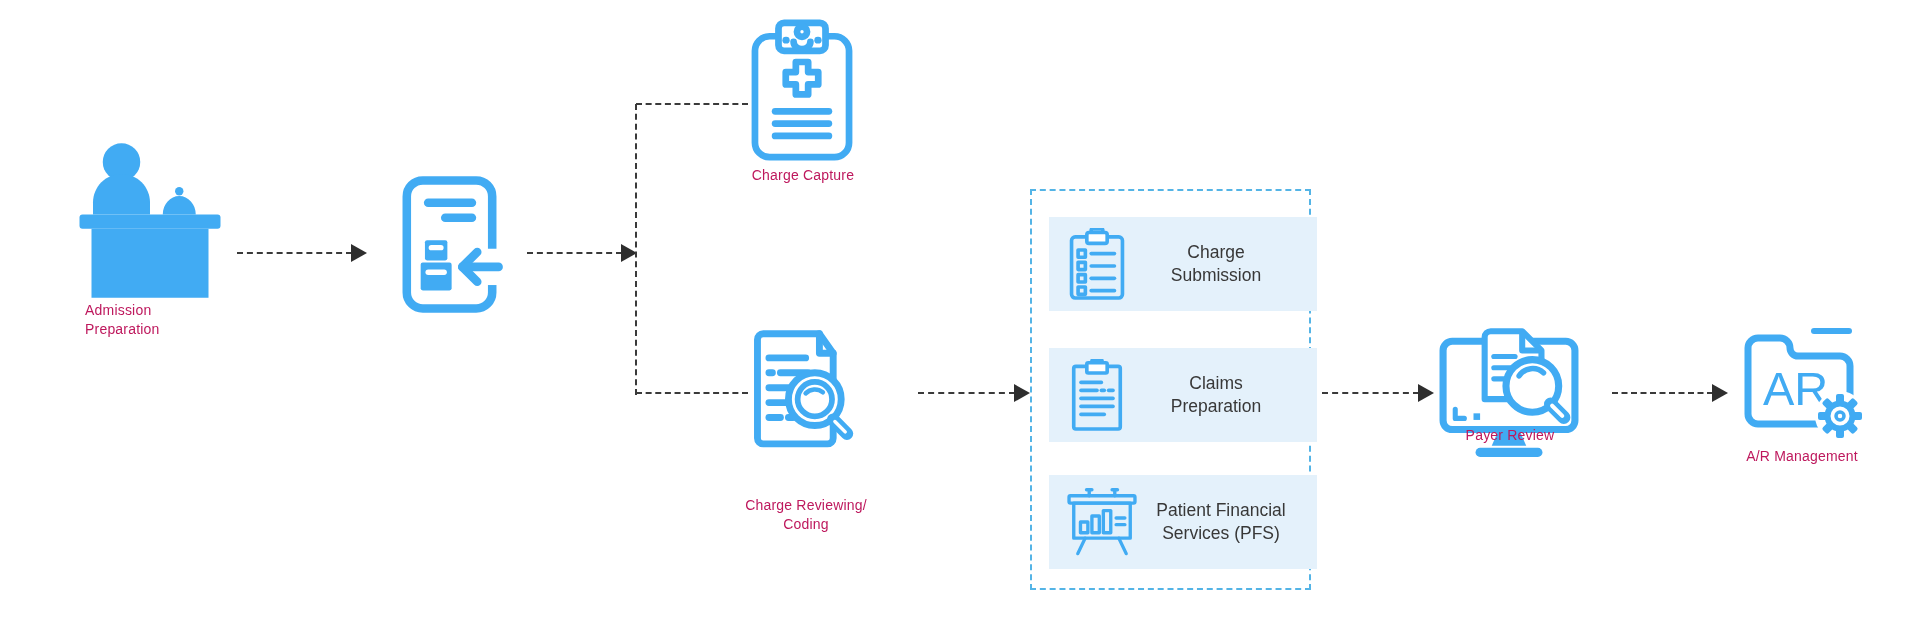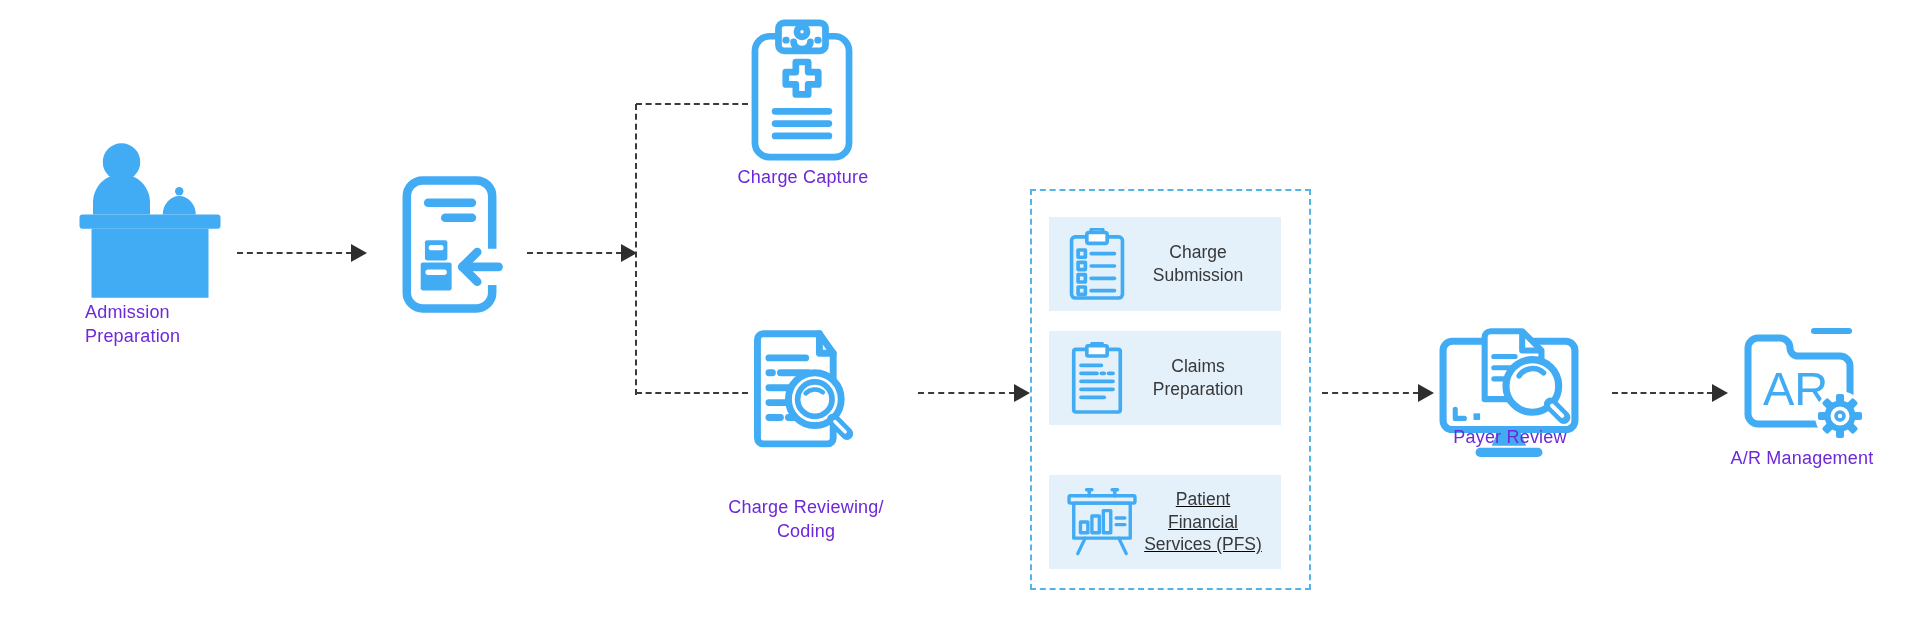--- a/index.html
+++ b/index.html
@@ -2,41 +2,41 @@
 <html><head>
 <meta charset="utf-8">
 <style>
   html,body { margin:0; padding:0; background:#fff; }
   .canvas {
     position:relative; width:1920px; height:617px; background:#ffffff;
     font-family:"Liberation Sans", sans-serif; overflow:hidden;
   }
   .icon { position:absolute; color:#41abf3; }
   .label {
-    position:absolute; font-size:18px; line-height:1.33; color:#6d28d9;
+    position:absolute; font-size:14px; line-height:1.33; color:#be185d;
     white-space:pre-line; letter-spacing:0.2px;
   }
   .label.center { text-align:center; }
   
   .arrow { position:absolute; display:flex; align-items:center; height:18px; }
   .arrow .shaft { flex:1; height:0; border-top:2.5px dashed #3a3a3a; }
   .arrow .head {
     width:0; height:0; margin-left:-1px;
     border-left:16px solid #2e2e2e;
     border-top:9px solid transparent; border-bottom:9px solid transparent;
   }
   .vline { position:absolute; width:0; border-left:2.5px dashed #3a3a3a; }
   .hline { position:absolute; height:0; border-top:2.5px dashed #3a3a3a; }
   
   .group-box {
     position:absolute; left:1030px; top:189px; width:281px; height:401px;
     border:2px dashed #54b4e6; background:#ffffff; box-sizing:border-box;
   }
   .group-row {
-    position:absolute; left:17px; width:232px; height:94px;
+    position:absolute; left:17px; width:268px; height:94px;
     background:#e4f1fb; display:flex; align-items:center;
     padding-left:16px; box-sizing:border-box;
   }
   .group-row .row-icon { flex:0 0 auto; color:#41abf3; }
   .row-label {
     flex:1; text-align:center; font-size:17.5px; line-height:1.3;
     color:#383838; white-space:pre-line; padding-right:14px;
   }
 </style>
 </head>
@@ -149,40 +149,40 @@
           <rect x="18" y="64" width="10" height="10"></rect>
             <line x1="36" y1="69" x2="68" y2="69"></line>
           <rect x="18" y="81" width="10" height="10"></rect>
             <line x1="36" y1="86" x2="68" y2="86"></line>
         </g>
       </svg>
       <div class="row-label">Charge
 Submission</div>
     </div>
 
-    <div class="group-row" style="top:140px;">
+    <div class="group-row" style="top:157px;">
       <svg class="row-icon" width="64" height="73" viewBox="0 0 88 100">
         <g fill="none" stroke="currentColor" stroke-width="5" stroke-linecap="round" stroke-linejoin="round">
           <rect x="12" y="10" width="64" height="86" rx="3"></rect>
           <rect x="37" y="1" width="14" height="8" rx="2" fill="#fff"></rect>
           <rect x="30" y="5" width="28" height="14" rx="2" fill="#fff"></rect>
           <line x1="22" y1="32" x2="50" y2="32"></line>
           <line x1="22" y1="43" x2="44" y2="43"></line>
             <line x1="50" y1="43" x2="54" y2="43"></line>
             <line x1="60" y1="43" x2="66" y2="43"></line>
           <line x1="22" y1="54" x2="66" y2="54"></line>
           <line x1="22" y1="65" x2="66" y2="65"></line>
           <line x1="22" y1="76" x2="54" y2="76"></line>
         </g>
       </svg>
       <div class="row-label">Claims
 Preparation</div>
     </div>
 
-    <div class="group-row" style="top:284px;text-decoration:underline;">
+    <div class="group-row" style="top:284px;">
       <svg class="row-icon" width="74" height="70" viewBox="0 0 110 104">
         <g fill="none" stroke="currentColor" stroke-width="5" stroke-linecap="round" stroke-linejoin="round">
           <line x1="32" y1="4" x2="40" y2="4"></line>
             <line x1="36" y1="4" x2="36" y2="13"></line>
           <line x1="70" y1="4" x2="78" y2="4"></line>
             <line x1="74" y1="4" x2="74" y2="13"></line>
           <rect x="6" y="13" width="98" height="11" rx="2"></rect>
           <rect x="13" y="24" width="84" height="52"></rect>
           <rect x="23" y="52" width="11" height="16"></rect>
           <rect x="40" y="43" width="11" height="25"></rect>

